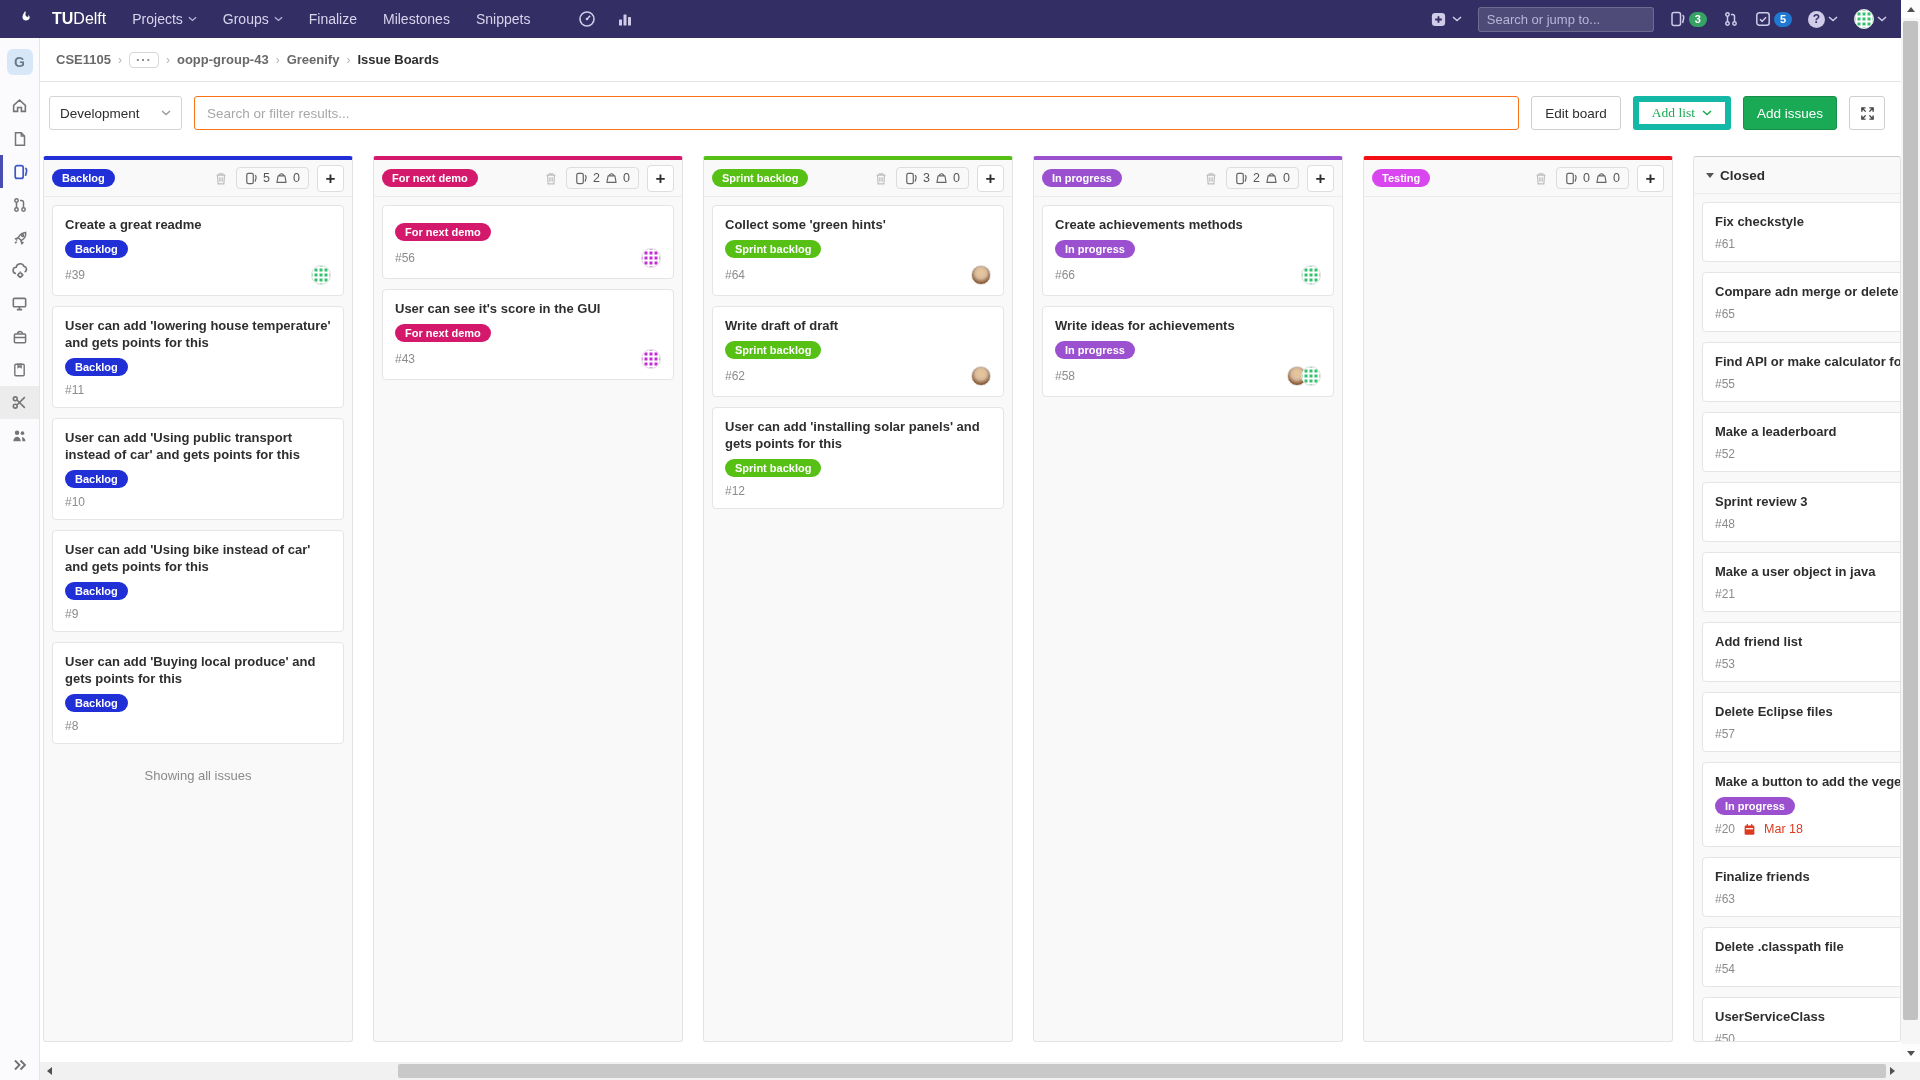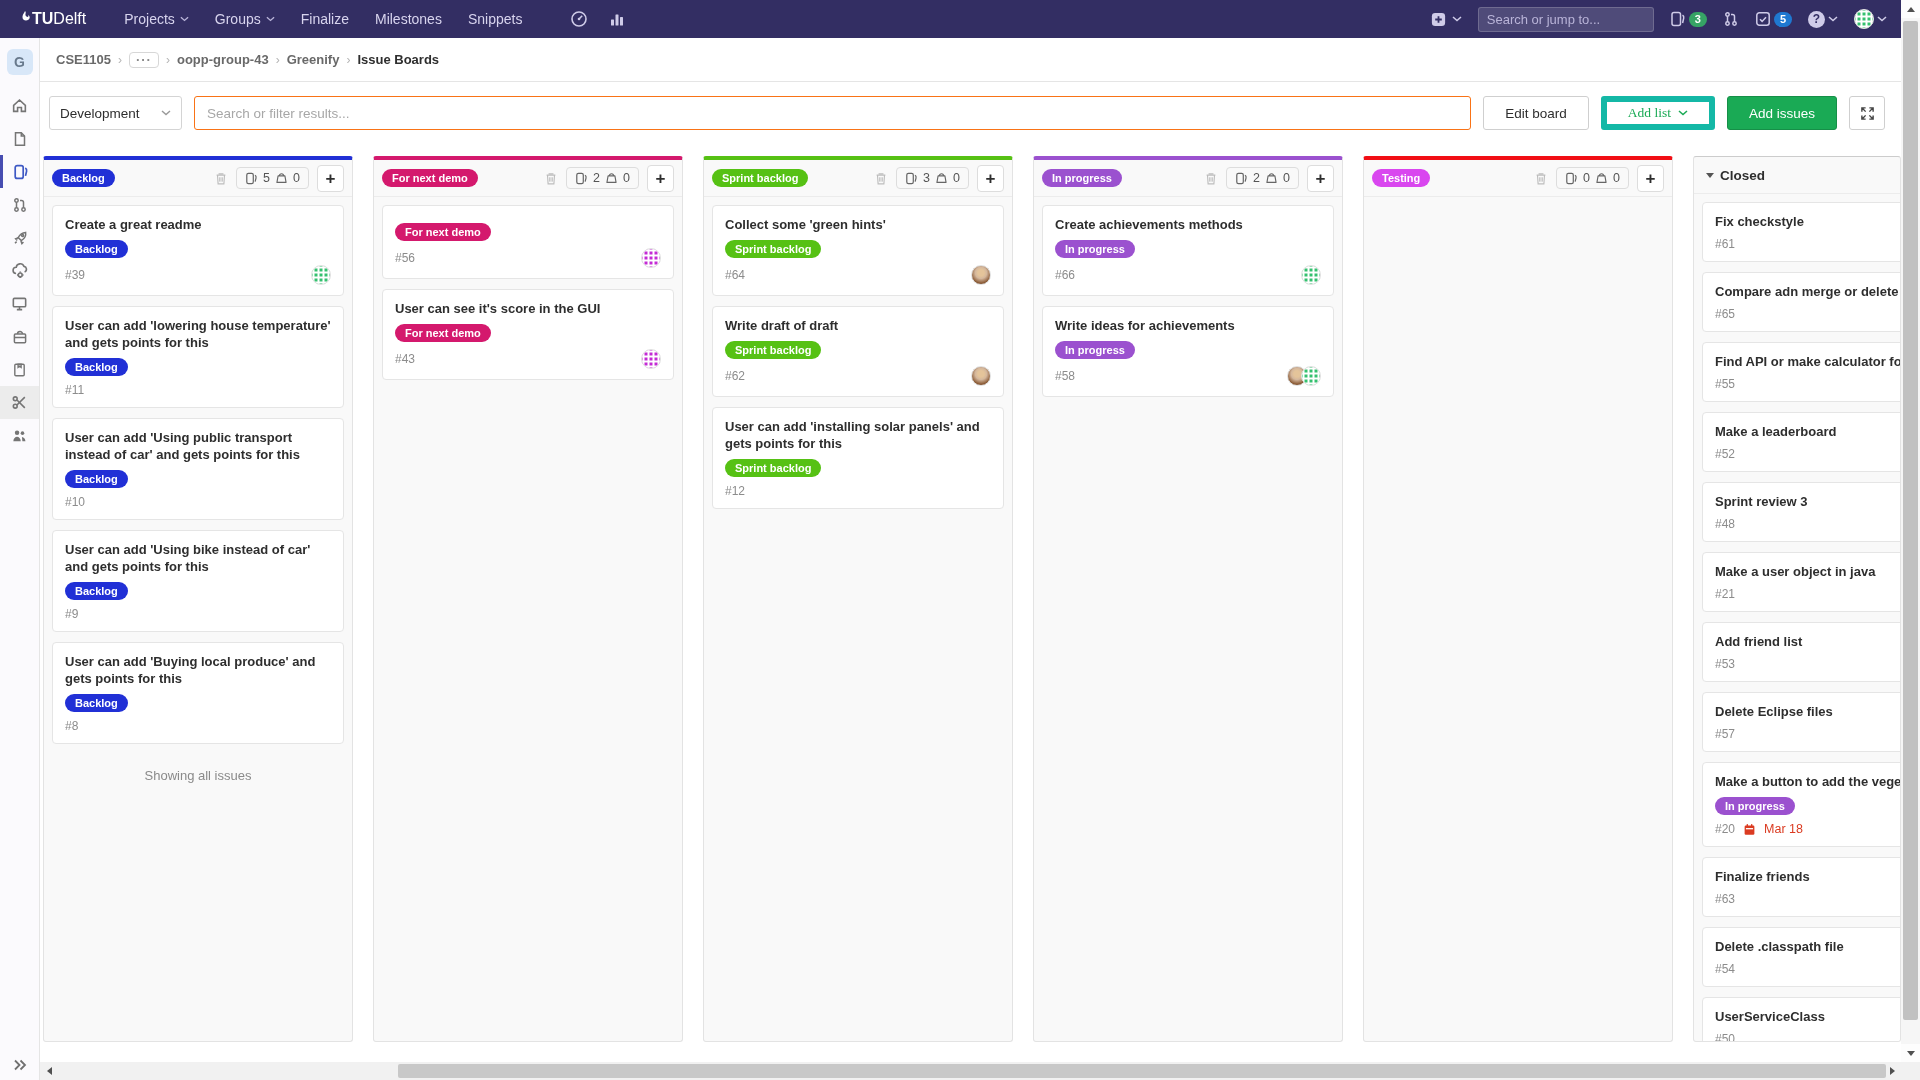--- a/index.html
+++ b/index.html
@@ -4,21 +4,21 @@
 <style>
   * { margin:0; padding:0; box-sizing:border-box; }
   html,body { width:1920px; height:1080px; overflow:hidden; background:#fff;
     font-family:"Liberation Sans","DejaVu Sans",sans-serif; color:#2e2e2e; }
   .page { position:relative; width:1920px; height:1080px; }
 
   
   .navbar { position:absolute; top:0; left:0; width:1901px; height:38px; background:#332e63;
     display:flex; align-items:center; padding:0 14px 0 18px; }
   .nav-left { display:flex; align-items:center; gap:24px; }
-  .logo { display:flex; align-items:center; gap:0; color:#fff; font-size:16px; margin-right:14px; cursor:pointer; }
+  .logo { display:flex; align-items:center; gap:20px; color:#fff; font-size:16px; margin-right:2px; cursor:pointer; }
   .logo b { font-weight:700; }
   .nav-menu { display:flex; align-items:flex-start; gap:26px; }
   .nav-item { color:#d8d4ee; font-size:14px; display:flex; align-items:center; gap:5px; cursor:pointer; }
   .nav-icons { display:flex; align-items:center; gap:20px; margin-left:24px; }
   .nav-spacer { flex:1; }
   .nav-right { display:flex; align-items:center; gap:16px; }
   .plus-group { display:flex; align-items:center; gap:5px; cursor:pointer; }
   .nav-search { width:176px; height:25px; background:rgba(255,255,255,.14); border:1px solid rgba(255,255,255,.18);
     border-radius:3px; display:flex; align-items:center; padding:0 8px; }
   .nav-search input { flex:1; background:transparent; border:none; outline:none; color:#e8e6f6; font-size:13px;
@@ -60,21 +60,21 @@
   .crumb-ellipsis { border:1px solid #d7d7d7; border-radius:4px; padding:0 6px; line-height:14px; font-weight:700;
     color:#888; letter-spacing:1px; cursor:pointer; background:#fff; }
   .crumb.current { color:#2e2e2e; font-weight:700; }
 
   .toolbar { display:flex; align-items:center; gap:12px; padding:14px 16px 0 9px; }
   .board-select { width:133px; height:34px; border:1px solid #d4d4d4; border-radius:3px; background:#fff;
     display:flex; align-items:center; justify-content:space-between; padding:0 10px; font-size:13.5px; cursor:pointer; }
   .filter-input { flex:1; height:34px; border:1px solid #f97316; border-radius:3px; padding:0 12px; font-size:13.5px;
     font-family:inherit; color:#2e2e2e; outline:none; }
   .filter-input::placeholder { color:#a7a7a7; }
-  .btn { height:34px; border-radius:3px; font-size:13.5px; font-family:inherit; padding:0 21px; cursor:pointer;
+  .btn { height:34px; border-radius:3px; font-size:13.5px; font-family:inherit; padding:0 13px; cursor:pointer;
     display:flex; align-items:center; gap:7px; }
   .btn-default { background:#fff; border:1px solid #cfcfcf; color:#2e2e2e; }
   .btn-green-outline { background:#fff; border:6px solid #14b8a6; color:#1aaa55;font-family:Liberation Serif, serif; }
   .btn-green { background:#1aaa55; border:1px solid #168f48; color:#fff; }
   .btn-icon { width:36px; justify-content:center; padding:0; }
 
   
   .board { display:flex; gap:20px; padding-left:3px; margin-top:26px; height:886px; align-items:stretch; }
   .column { width:310px; flex:none; background:#f9f9f9; border:1px solid #e3e3e3; border-top:4px solid #ccc;
     border-radius:3px; display:flex; flex-direction:column; }

